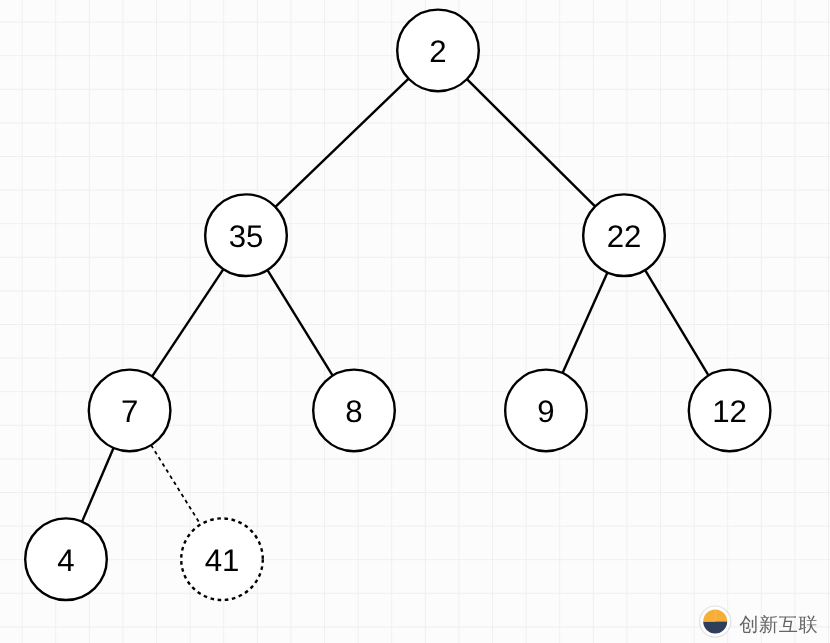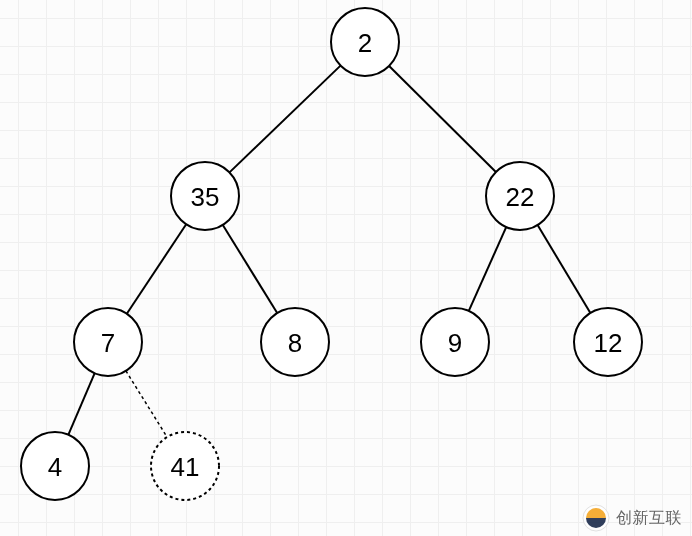--- a/index.html
+++ b/index.html
@@ -46,21 +46,21 @@
     stroke: #000;
     stroke-width: 1.5;
     stroke-dasharray: 3 3;
     fill: none;
   }
   .watermark {
     position: absolute;
     right: 10px;
     bottom: 4px;
     display: flex;
-    align-items: center;
+    align-items: flex-end;
     gap: 6px;
     opacity: 0.9;
   }
   .watermark-text {
     color: #555;
     font-size: 16px;
     letter-spacing: 0.5px;
   }
   .wm-logo {
     width: 28px;

